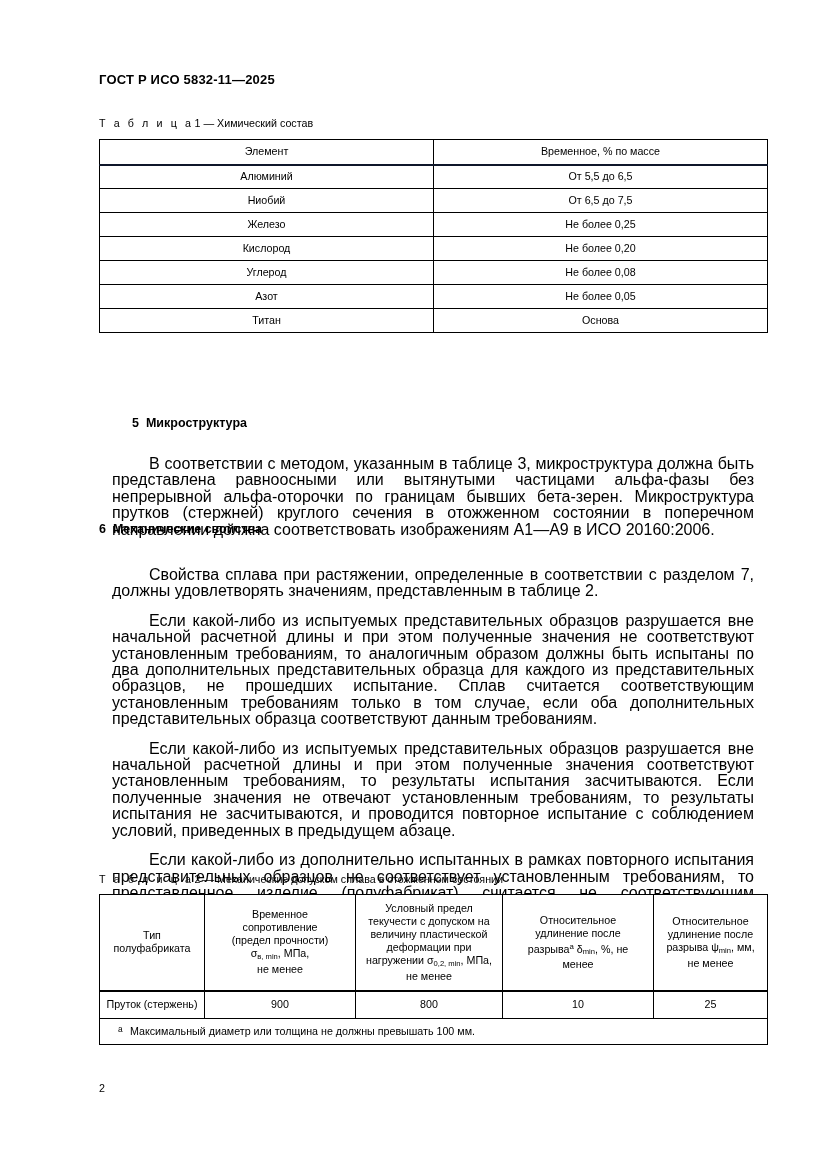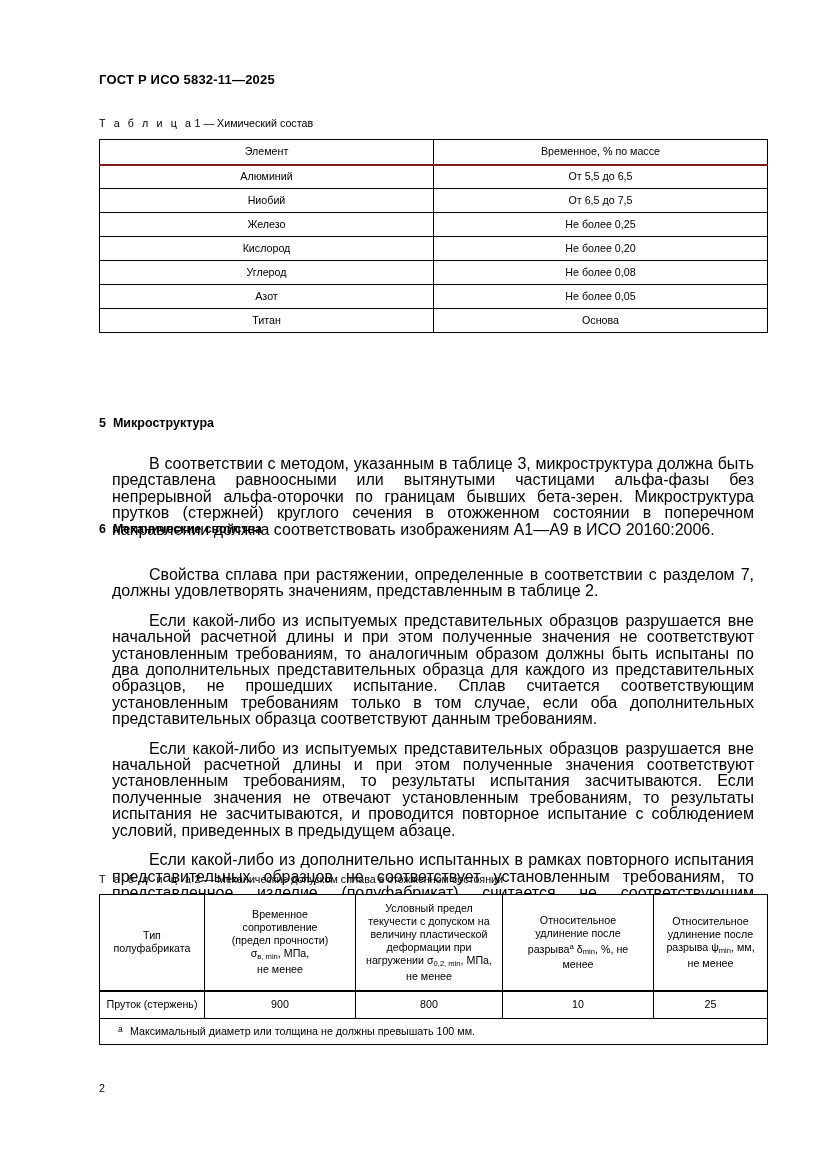--- a/index.html
+++ b/index.html
@@ -63,21 +63,21 @@
     border: 1px solid #000;
     font-weight: normal;
     text-align: center;
     vertical-align: middle;
     font-size: 10.7px;
     line-height: 13px;
     padding: 2px 4px;
     box-sizing: border-box;
   }
   table.gost .hdr td {
-    border-bottom: 2px solid #7f1d1d;
+    border-bottom: 2px solid #0f172a;
   }
   table.gost.t1 td {
     height: 24px;
   }
   table.gost.t1 .hdr td {
     height: 25px;
   }
 
   
   col.t1c1 { width: 334px; }
@@ -209,21 +209,21 @@
           <td>Не более 0,05</td>
         </tr>
         <tr>
           <td>Титан</td>
           <td>Основа</td>
         </tr>
       </tbody>
     </table>
   </div>
 
-  <div class="blk" style="top:415px;">
+  <div class="blk" style="top:415px;margin-left:33px;">
     <h2 class="section">
       <span class="sec-num">5</span><span>Микроструктура</span>
     </h2>
   </div>
 
   <div class="blk" style="top:443px; width:668px;">
     <p class="body">В соответствии с методом, указанным в таблице 3, микроструктура должна быть представлена равноосными или вытянутыми частицами альфа-фазы без непрерывной альфа-оторочки по границам бывших бета-зерен. Микроструктура прутков (стержней) круглого сечения в отожженном состоянии в поперечном направлении должна соответствовать изображениям А1—А9 в ИСО 20160:2006.</p>
   </div>
 
   <div class="blk" style="top:521px;text-align:center;">

